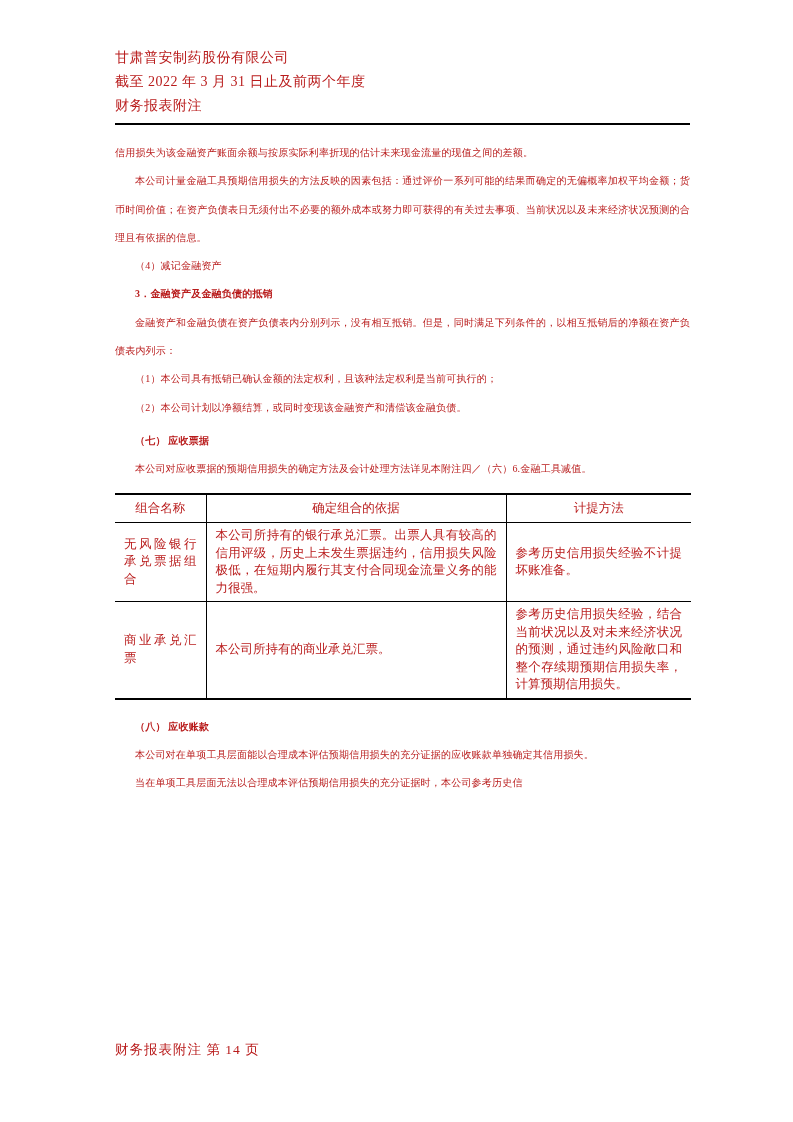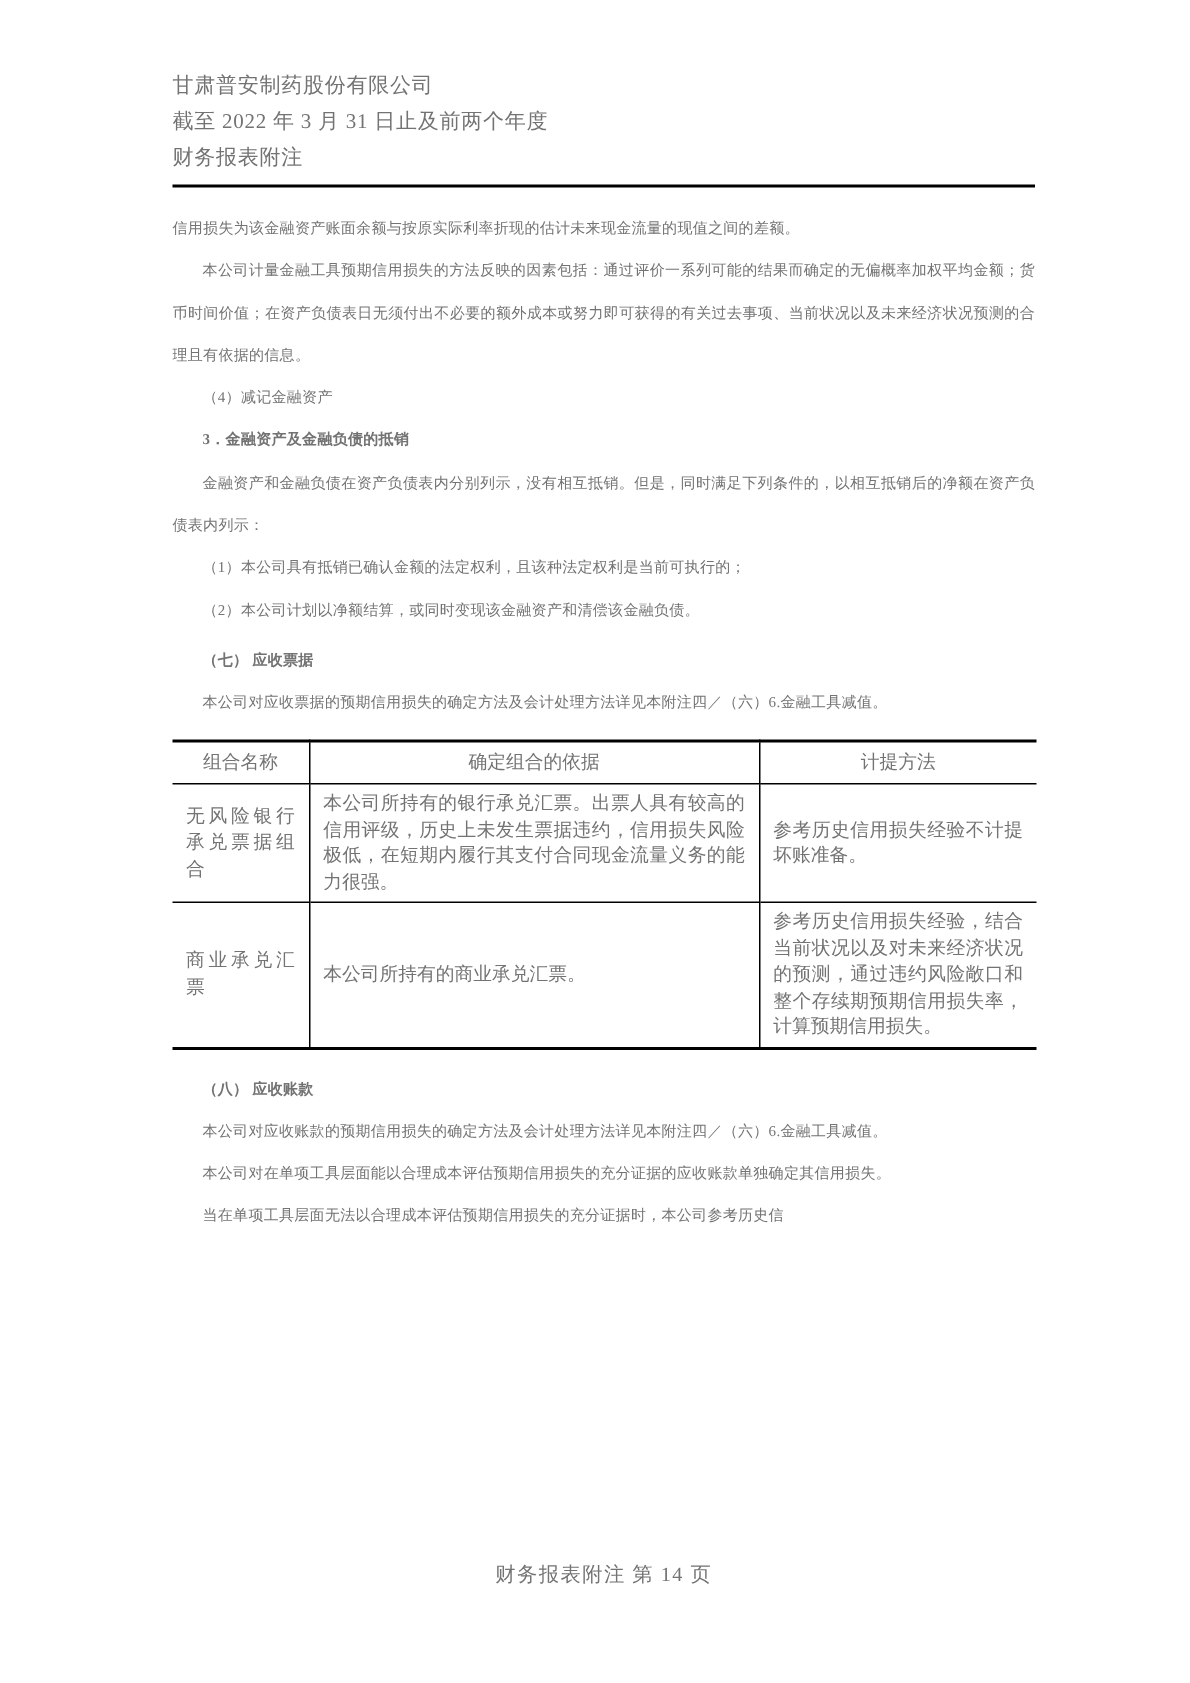--- a/index.html
+++ b/index.html
@@ -4,21 +4,21 @@
 <style>
   * { margin: 0; padding: 0; box-sizing: border-box; }
   html, body { background: #ffffff; }
   .page {
     position: relative;
     width: 793px;
     height: 1122px;
     background: #ffffff;
     overflow: hidden;
     font-family: "Liberation Serif", serif;
-    color: #737373;
+    color: #b91c1c;
   }
   .content {
     position: absolute;
     left: 115px;
     top: 46px;
     width: 575px;
   }
   
   .doc-header { font-size: 14px; line-height: 24px; letter-spacing: 0.5px; }
   .doc-header .hline { white-space: nowrap; }
@@ -65,21 +65,21 @@
   table.notes-table th.c2, table.notes-table td.c2 { border-right: 1px solid #000; }
   col.w1 { width: 91px; }
   col.w2 { width: 300px; }
   col.w3 { width: 185px; }
   
   .page-footer {
     position: absolute;
     left: 115px;
     width: 575px;
     bottom: 63px;
-    text-align: center;
+    text-align: left;
     font-size: 13.5px;
     letter-spacing: 1px;
   }
 </style>
 </head>
 <body>
 
 <div class="page">
   <div class="content">
 
@@ -121,20 +121,19 @@
         </tr>
         <tr class="data-row">
           <td class="c1">商业承兑汇票</td>
           <td class="c2">本公司所持有的商业承兑汇票。</td>
           <td class="c3">参考历史信用损失经验，结合当前状况以及对未来经济状况的预测，通过违约风险敞口和整个存续期预期信用损失率，计算预期信用损失。</td>
         </tr>
       </tbody>
     </table>
 
     <div class="para indent bold sec-gap">（八） 应收账款</div>
-    <div class="para indent">本公司对应收账款的预期信用损失的确定方法及会计处理方法详见本附注四／（六）6.金融工具减值。</div>
     <div class="para indent">本公司对在单项工具层面能以合理成本评估预期信用损失的充分证据的应收账款单独确定其信用损失。</div>
     <div class="para indent">当在单项工具层面无法以合理成本评估预期信用损失的充分证据时，本公司参考历史信</div>
 
   </div>
 
   <div class="page-footer">财务报表附注 第 14 页</div>
 </div>
 
 </body></html>

